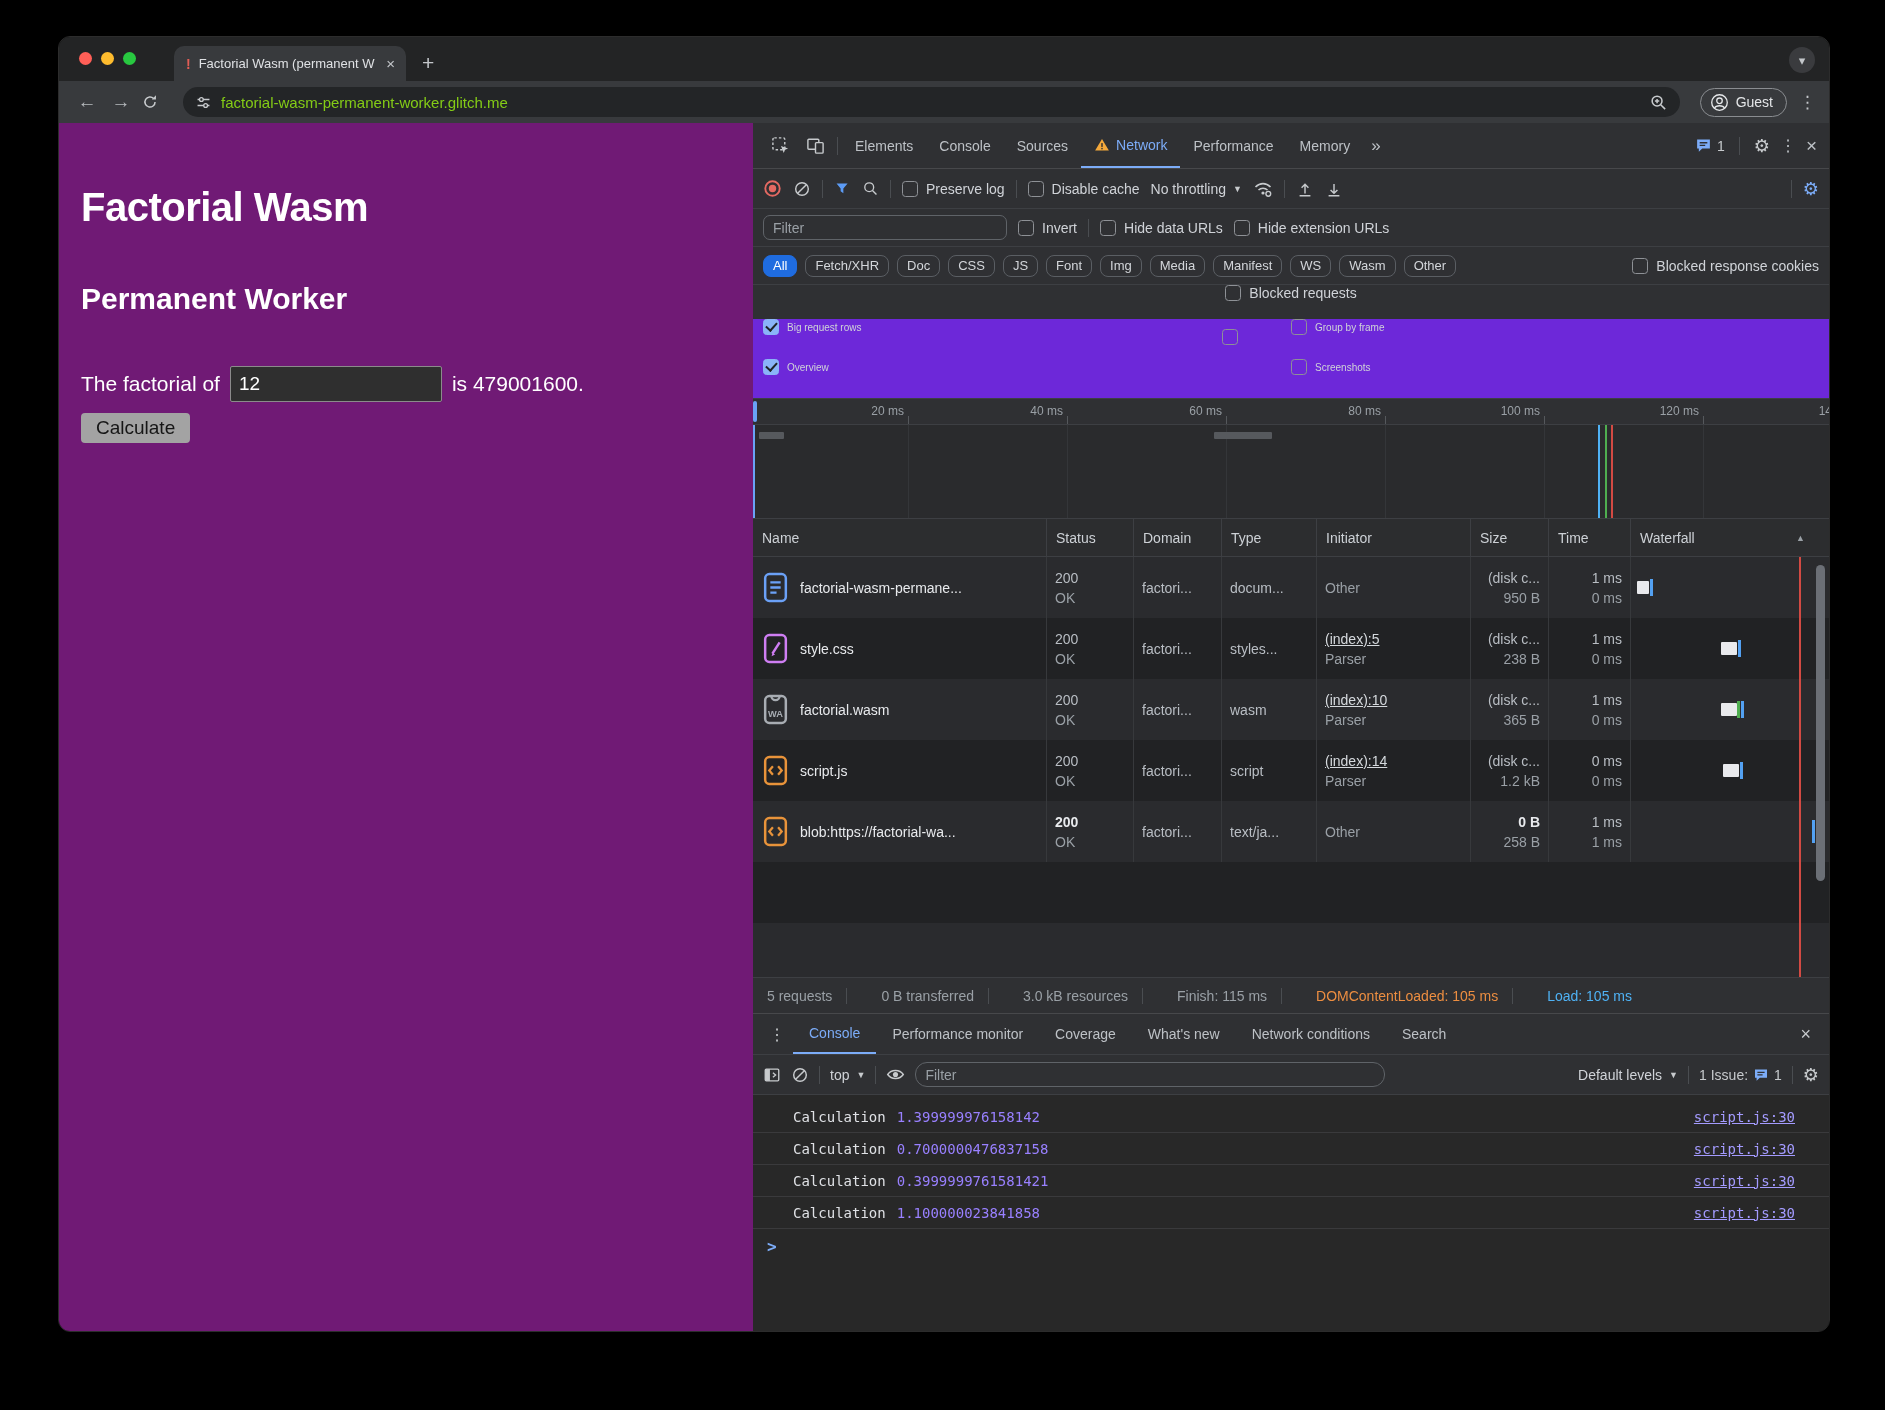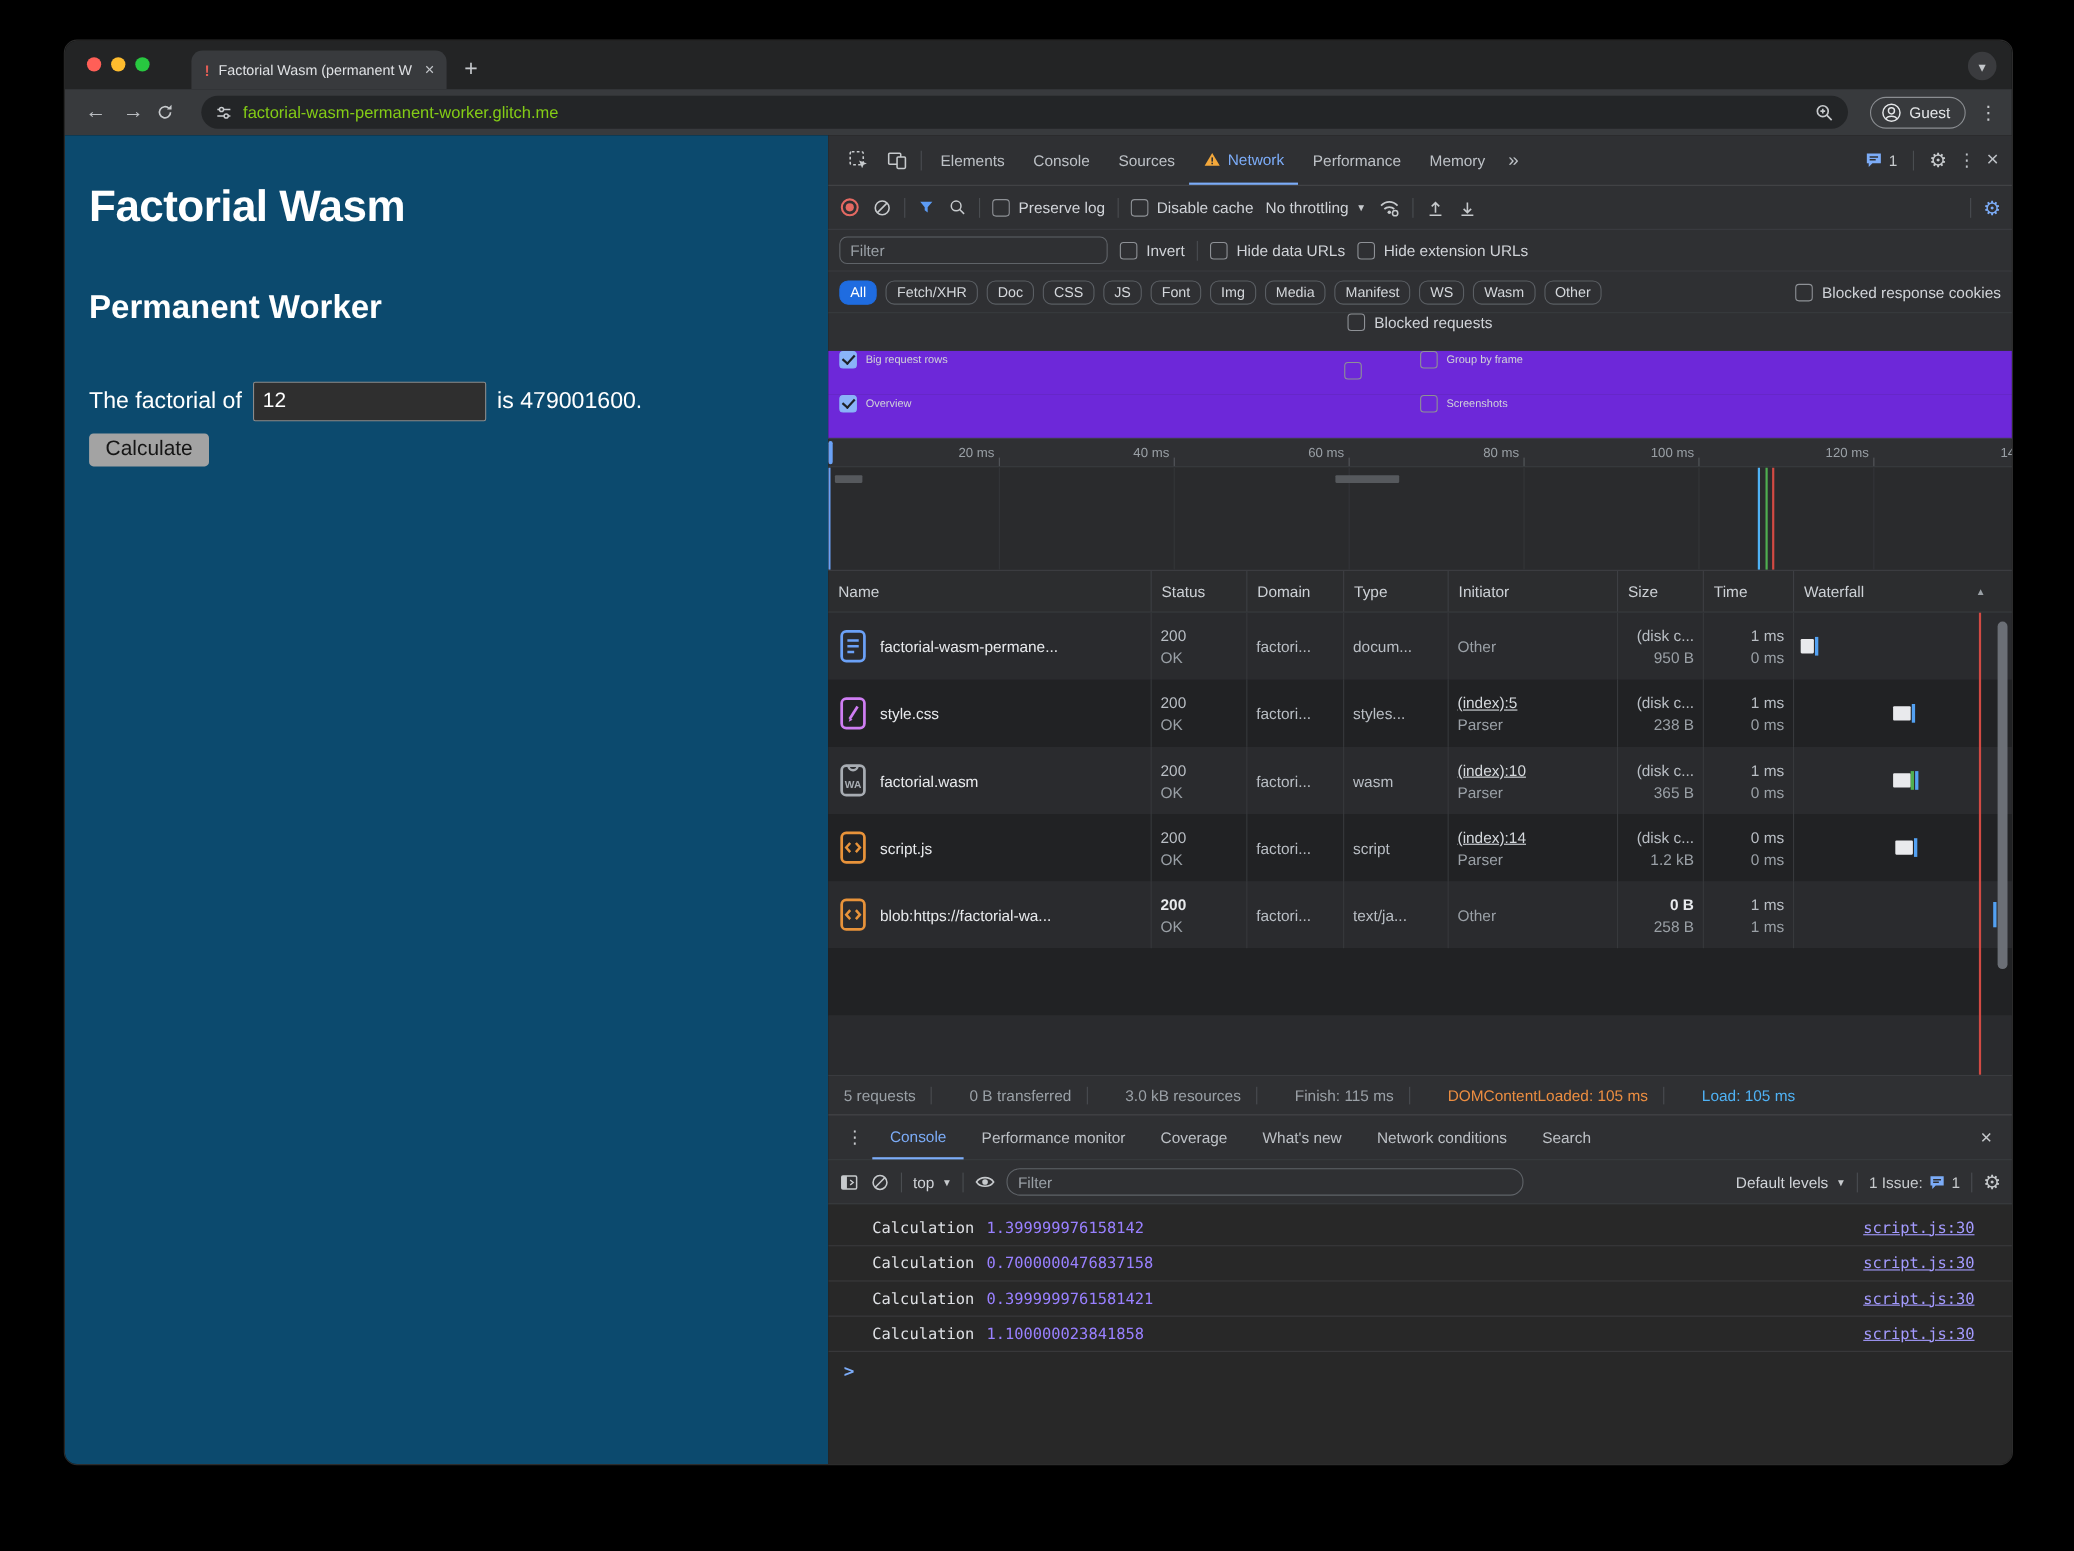--- a/index.html
+++ b/index.html
@@ -29,21 +29,21 @@
   .navbtn { color:#b9bcc0; font-size:19px; width:28px; text-align:center; }
   .omnibox { flex:1; height:30px; background:#232527; border-radius:15px; margin:0 8px;
     display:flex; align-items:center; padding:0 12px; gap:9px; }
   .omni-url { color:#84cc16; font-size:15px; flex:1; }
   .guest { display:flex; align-items:center; gap:7px; border:1px solid #8a8d91; border-radius:15px;
     height:29px; padding:0 13px 0 9px; color:#e4e6e8; font-size:14px; margin:0 6px; }
   .kebab { color:#c3c6ca; font-size:17px; letter-spacing:0; width:16px; text-align:center; }
 
   
   .main { flex:1; display:flex; min-height:0; }
-  .page { width:694px; background:#0c4a6e; color:#fff; padding:43px 24px 0 22px; flex:0 0 auto; }
+  .page { width:694px; background:#701a75; color:#fff; padding:62px 24px 0 22px; flex:0 0 auto; }
   .page h1 { font-size:40px; font-weight:bold; letter-spacing:-.5px; }
   .page h2 { font-size:30px; font-weight:bold; margin-top:52px; }
   .fact-line { margin-top:50px; display:flex; align-items:center; gap:10px; font-size:21px; }
   .fact-input { width:212px; height:36px; background:#2f2f2f; border:1px solid #8b8b8b; border-radius:2px;
     color:#fff; font-size:19px; padding:0 8px; font-family:"Liberation Sans",sans-serif; }
   .calc-btn { margin-top:11px; background:#a3a3a3; color:#161616; border:none; border-radius:4px;
     font-size:19px; padding:4px 15px; font-family:"Liberation Sans",sans-serif; }
 
   
   .devtools { flex:1; background:#282828; display:flex; flex-direction:column; min-width:0; color:#c7cacd; }

